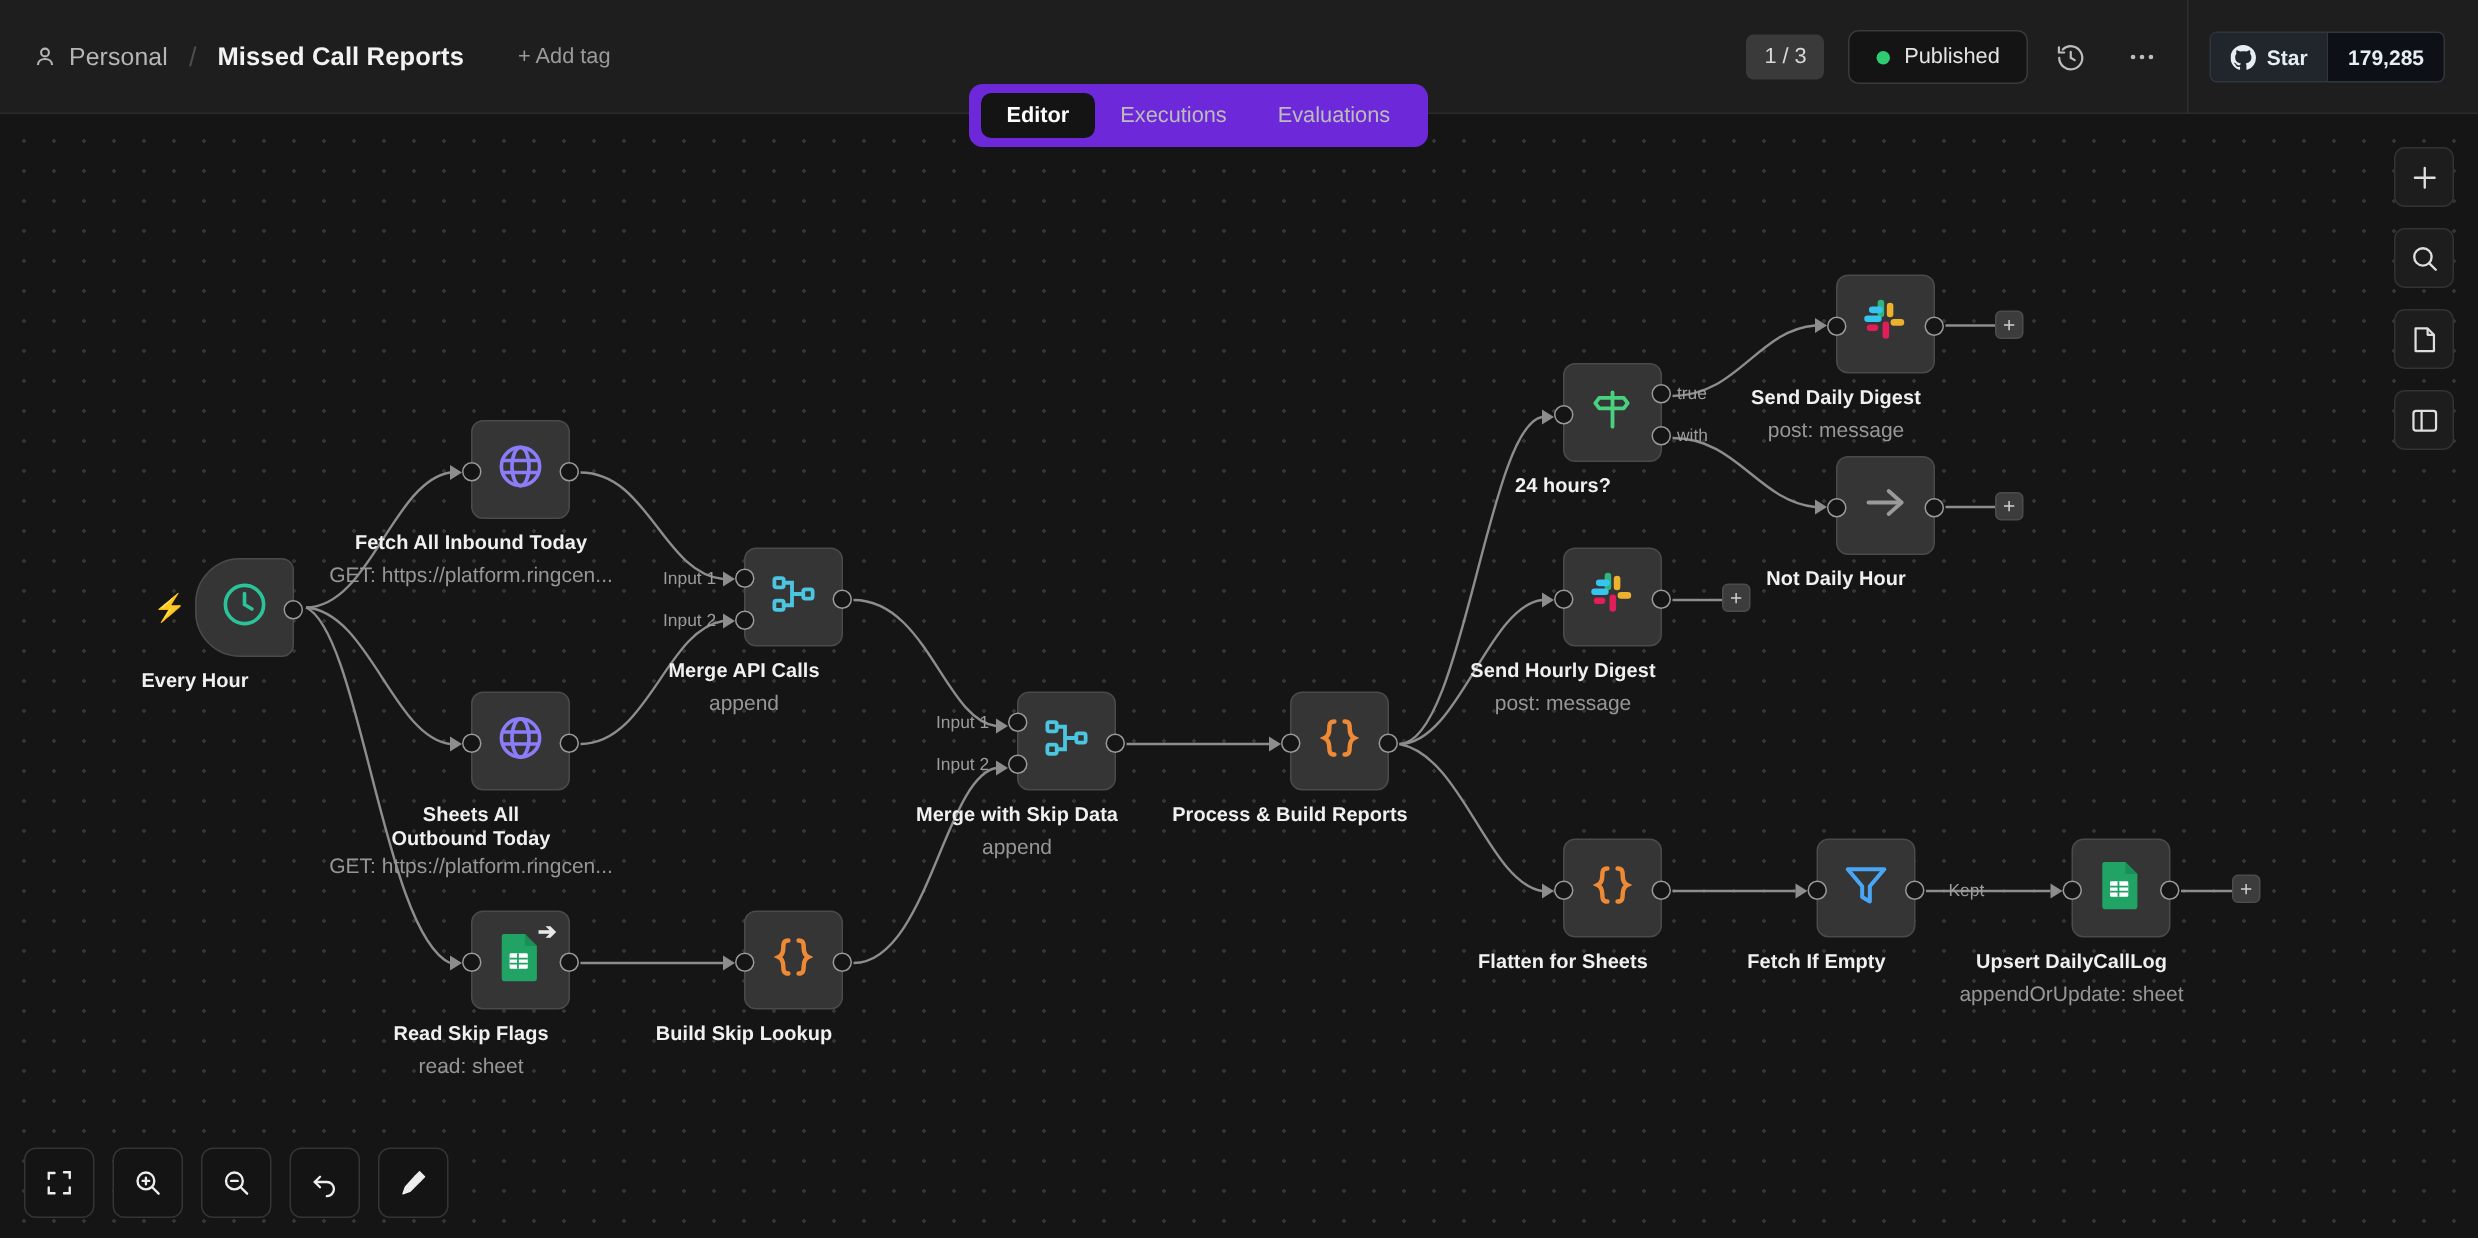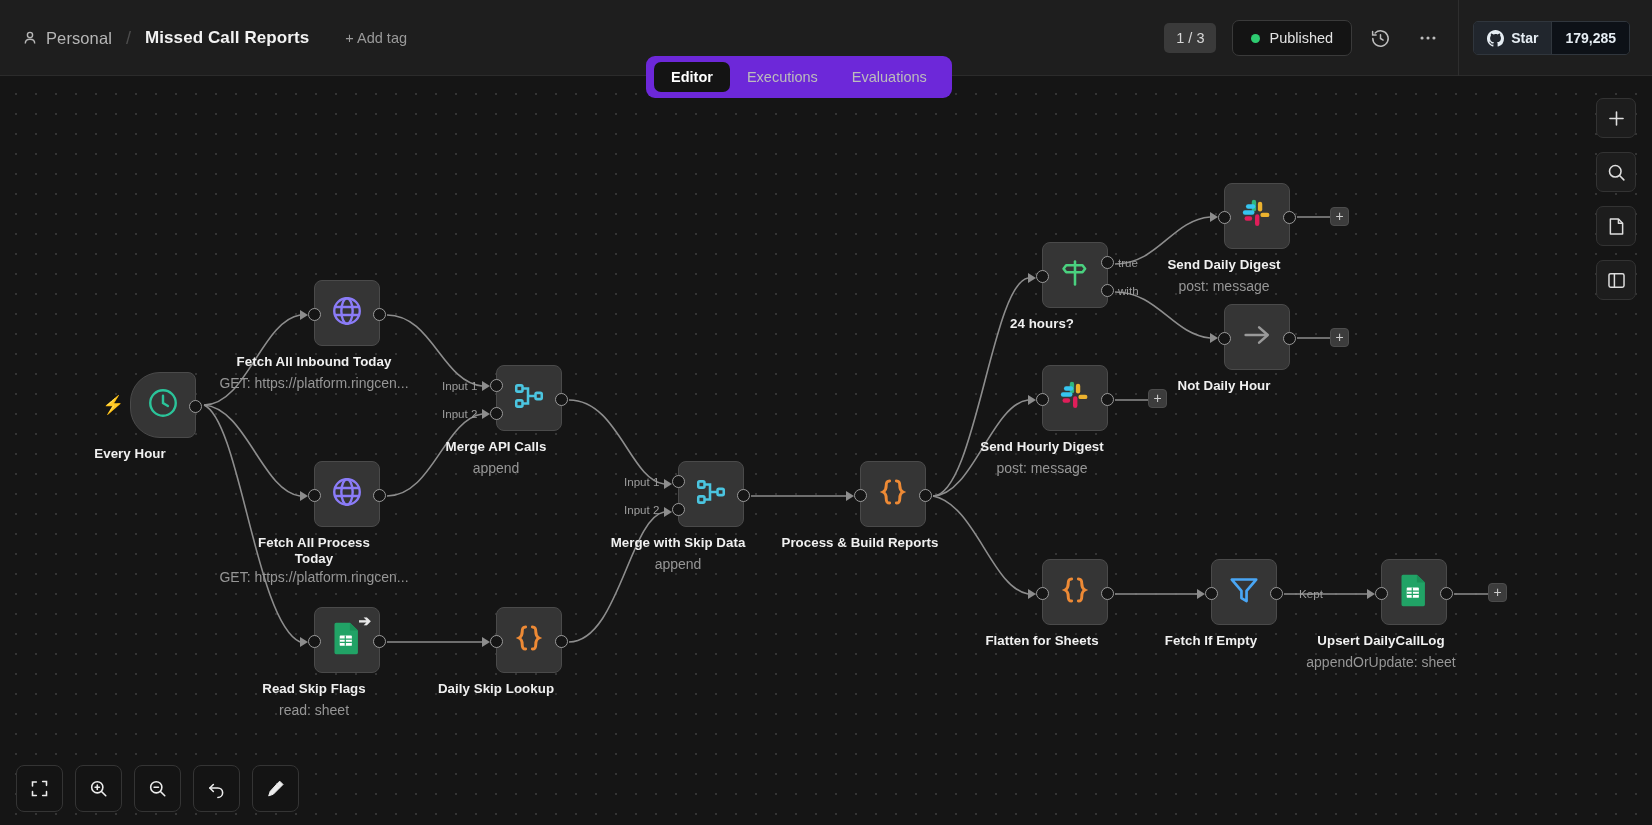--- a/index.html
+++ b/index.html
@@ -339,21 +339,21 @@
         <span>
           <svg width="34" height="34" viewBox="0 0 24 24" fill="none" stroke="#8b7cf8" stroke-width="1.7">
             <circle cx="12" cy="12" r="9"></circle>
               <ellipse cx="12" cy="12" rx="4" ry="9"></ellipse>
               <path d="M3.2 9.2h17.6M3.2 14.8h17.6"></path>
           </svg>
         </span>
         <div class="port in"></div>
         <div class="port out"></div>
       </div>
-      <div class="node-label two-line">Fetch All Process Today</div>
+      <div class="node-label two-line">Sheets All Outbound Today</div>
       <div class="node-sub" style="top:108px;">GET: https://platform.ringcen...</div>
     </div>
 
     <div class="node" style="left:314px; top:531px;">
       <div class="node-box">
         <span>
           <svg width="30" height="34" viewBox="0 0 24 28">
             <path d="M3 1.4h11.4L21 7.9V26a1.3 1.3 0 0 1-1.3 1.3H3A1.3 1.3 0 0 1 1.7 26V2.7A1.3 1.3 0 0 1 3 1.4z" fill="#21a366"></path>
             <path d="M14.4 1.4 21 7.9h-6.6z" fill="#1a8f57"></path>
             <rect x="6" y="12" width="10" height="8.4" rx="0.7" fill="#fff"></rect>
@@ -392,21 +392,21 @@
       <div class="node-box">
         <span>
           <svg width="34" height="34" viewBox="0 0 24 24" fill="none" stroke="#ee8a35" stroke-width="2.1" stroke-linecap="round">
             <path d="M9.6 4.2c-2.2 0-2.4 1.3-2.4 3.4 0 2.5-.6 3.6-2.2 4.4 1.6.8 2.2 1.9 2.2 4.4 0 2.1.2 3.4 2.4 3.4"></path>
             <path d="M14.4 4.2c2.2 0 2.4 1.3 2.4 3.4 0 2.5.6 3.6 2.2 4.4-1.6.8-2.2 1.9-2.2 4.4 0 2.1-.2 3.4-2.4 3.4"></path>
           </svg>
         </span>
         <div class="port in"></div>
         <div class="port out"></div>
       </div>
-      <div class="node-label">Daily Skip Lookup</div>
+      <div class="node-label">Build Skip Lookup</div>
     </div>
 
     <div class="node" style="left:678px; top:385px;">
       <div class="node-box">
         <span>
           <svg width="34" height="34" viewBox="0 0 24 24" fill="none" stroke="#4bc5e0" stroke-width="1.8">
             <rect x="3" y="4.5" width="4.4" height="4.4" rx="1"></rect>
             <rect x="3" y="15.1" width="4.4" height="4.4" rx="1"></rect>
             <rect x="16.6" y="9.8" width="4.4" height="4.4" rx="1"></rect>
             <path d="M7.4 6.7h3.9v5.3h5.3M7.4 17.3h3.9V12"></path>

